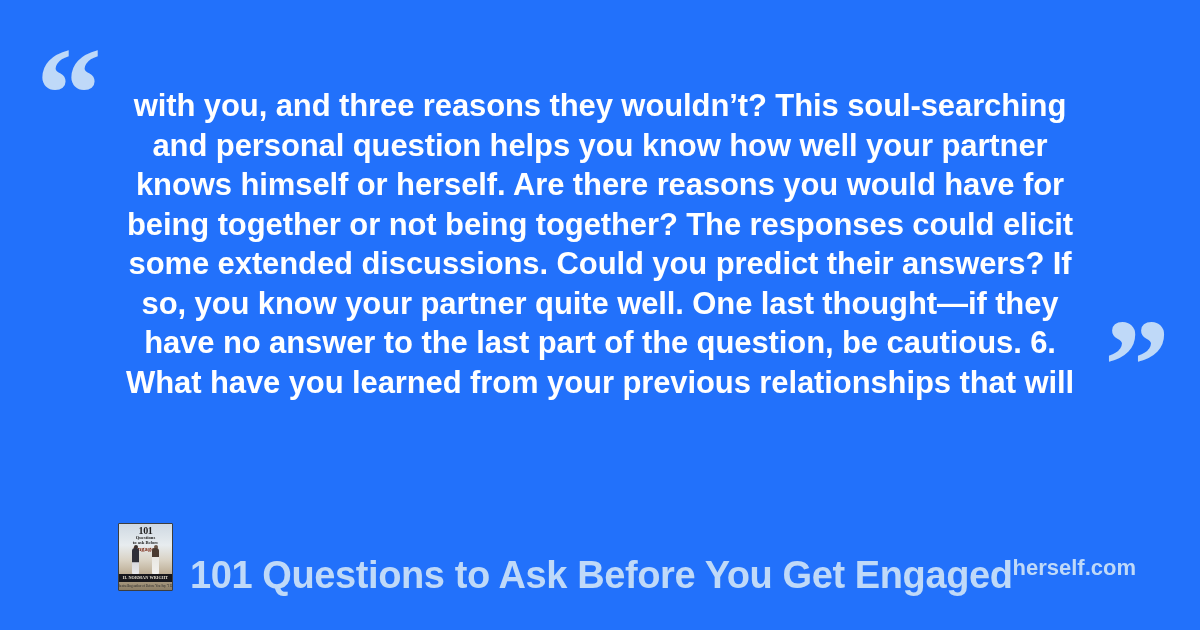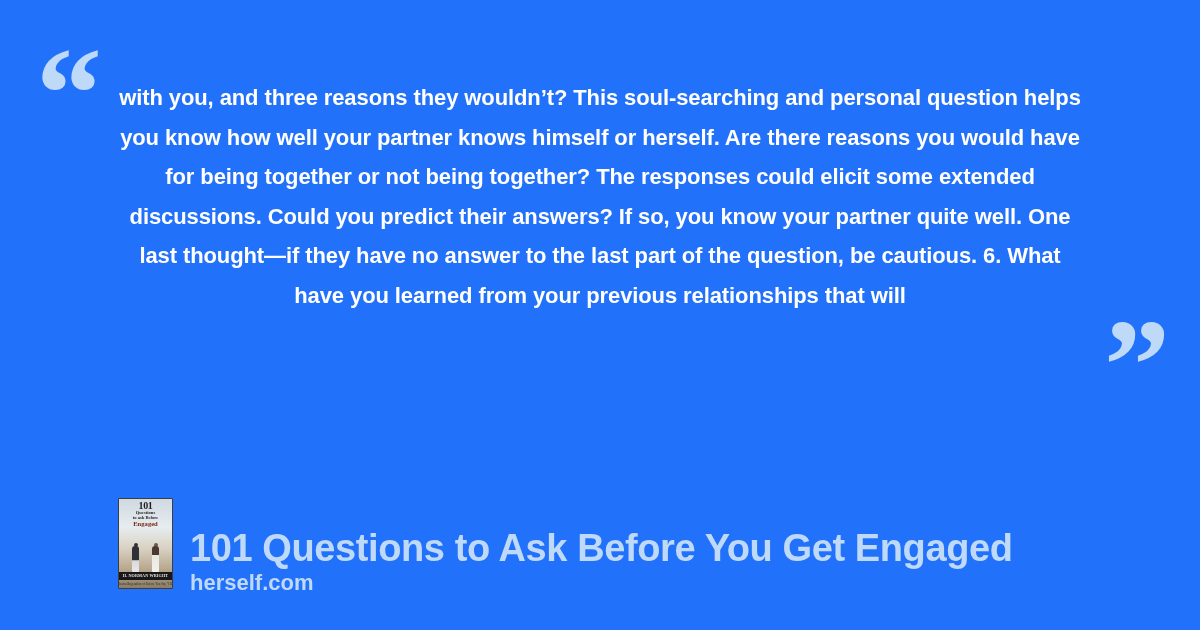--- a/index.html
+++ b/index.html
@@ -47,42 +47,42 @@
     position: absolute;
     left: 108px;
     top: 74px;
     width: 984px;
     text-align: center;
   }
   .quote-text {
     color: #ffffff;
     font-family: "Liberation Sans", sans-serif;
     font-weight: 700;
-    font-size: 22px;
+    font-size: 31px;
     line-height: 39.5px;
     letter-spacing: -0.1px;
-    margin: 4px;
+    margin: 12px;
     text-align: center;
   }
 
   
   .footer {
     position: absolute;
     left: 118px;
     bottom: 34px;
     display: flex;
     align-items: center;
     gap: 17px;
   }
 
   
   .book-cover {
     position: relative;
     width: 55px;
-    height: 91px;
+    height: 68px;
     flex: 0 0 auto;
     background: linear-gradient(#cfd9e2 0%, #e7ecef 32%, #d9d2c4 55%, #b9a98f 78%, #8b7d66 100%);
     border: 1px solid #3d3d3d;
     box-sizing: border-box;
     overflow: hidden;
     border-radius: 1px;
   }
   .bc-title {
     position: absolute;
     left: 0; right: 0; top: 2px;
@@ -137,21 +137,21 @@
   .bc-sub {
     position: absolute;
     left: 0; right: 0; bottom: 1.5px;
     text-align: center;
     font-family: "Liberation Serif", serif;
     font-size: 3.2px;
     color: #2a2a2a;
     white-space: nowrap;
   }
 
-  .footer-text { display: flex; flex-direction: column; justify-content: center; margin-top: 37px; }
+  .footer-text { display: flex; flex-direction: row; justify-content: center; margin-top: 37px; }
   .book-title {
     color: #bfd9f8;
     font-family: "Liberation Sans", sans-serif;
     font-weight: 700;
     font-size: 38px;
     line-height: 42px;
     letter-spacing: -0.4px;
     white-space: nowrap;
   }
   .site-name {

